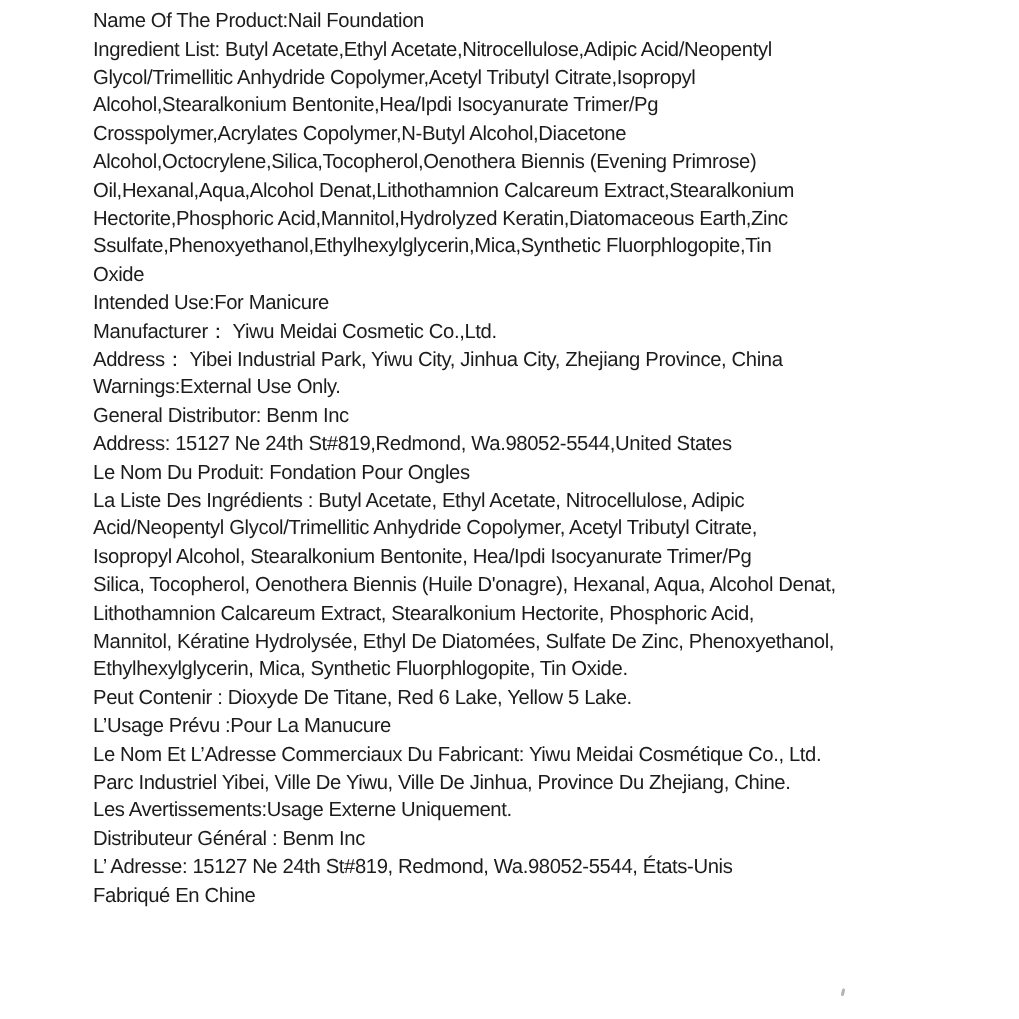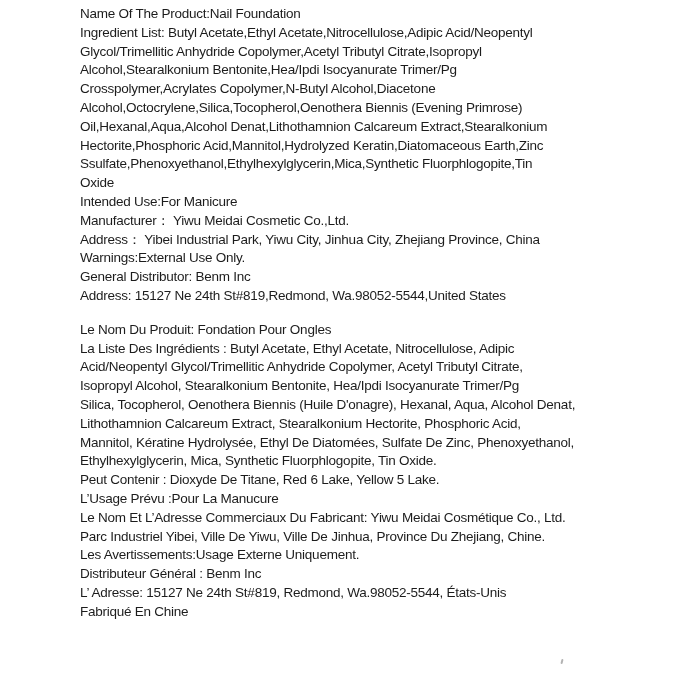--- a/index.html
+++ b/index.html
@@ -11,31 +11,31 @@
     width: 679px;
     height: 679px;
     overflow: hidden;
     font-family: "Liberation Sans", sans-serif;
   }
   .doc {
     position: relative;
     box-sizing: border-box;
     width: 583px;
     height: 679px;
-    padding: 5px 0 0 80px;
+    padding: 5px 0 0 62px;
     color: #1c1c1c;
   }
   .text-section { display: block; }
   .text-section .line {
     font-size: 13.5px;
     line-height: 18.8px;
     letter-spacing: -0.25px;
     white-space: pre;
   }
-  .section-french { margin-top: 15px; }
+  .section-french { }
   .speck {
     position: absolute;
     left: 561px;
     top: 659px;
     width: 2px;
     height: 5px;
     background: #9a9a9a;
     border-radius: 1px;
     transform: rotate(14deg);
     opacity: 0.75;

